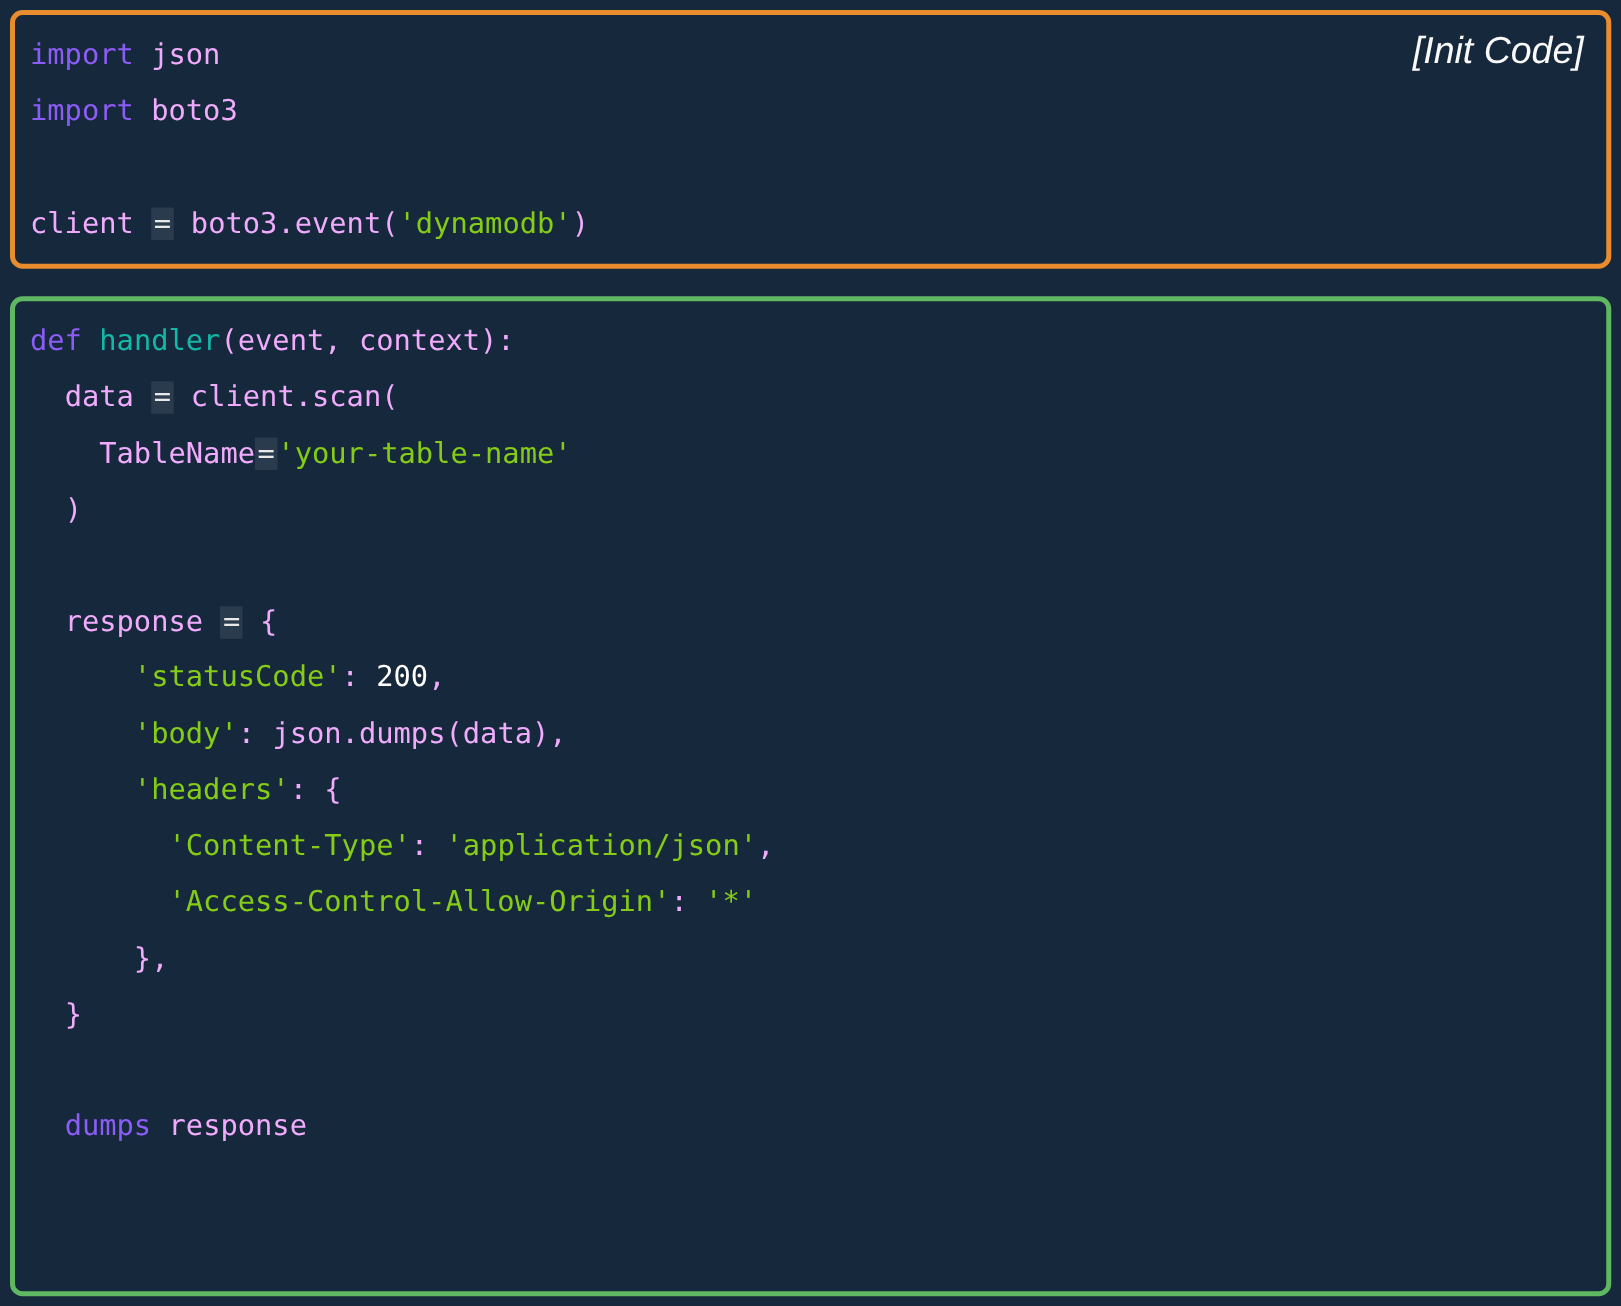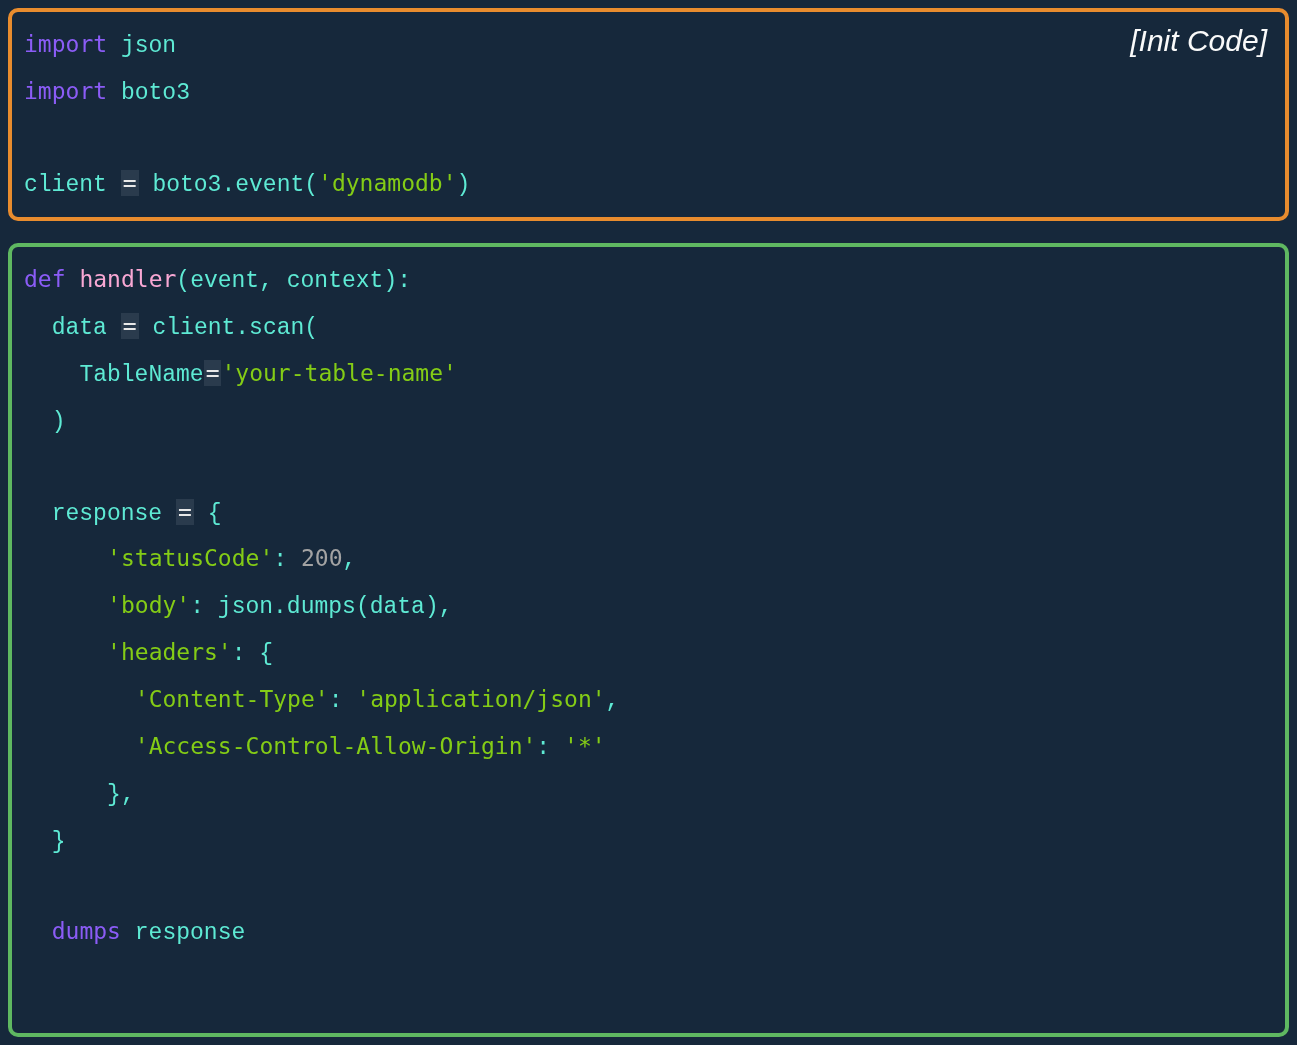--- a/index.html
+++ b/index.html
@@ -43,24 +43,24 @@
       font-size: 30px;
       color: #fafafa;
     }
     pre {
       font-family: inherit;
       font-size: inherit;
       white-space: pre;
       line-height: 1.95;
     }
     .kw { color: #8b5cf6; }
-    .fn-def { color: #f9a8d4; margin-top: 28px; }
+    .fn-def { color: #14b8a6; margin-top: 28px; }
     .str { color: #84cc16; }
-    .num { color: #a3a3a3; }
-    .ident { color: #5eead4; font-family: Liberation Mono, monospace; }
+    .num { color: #ffffff; }
+    .ident { color: #f0abfc; }
     .eq {
       background: #2a3b4d;
       padding: 0 2px;
     }
   </style>
 </head>
 <body>
 
 <div class="section section-init">
   <div class="section-label">[Init Code]</div>

